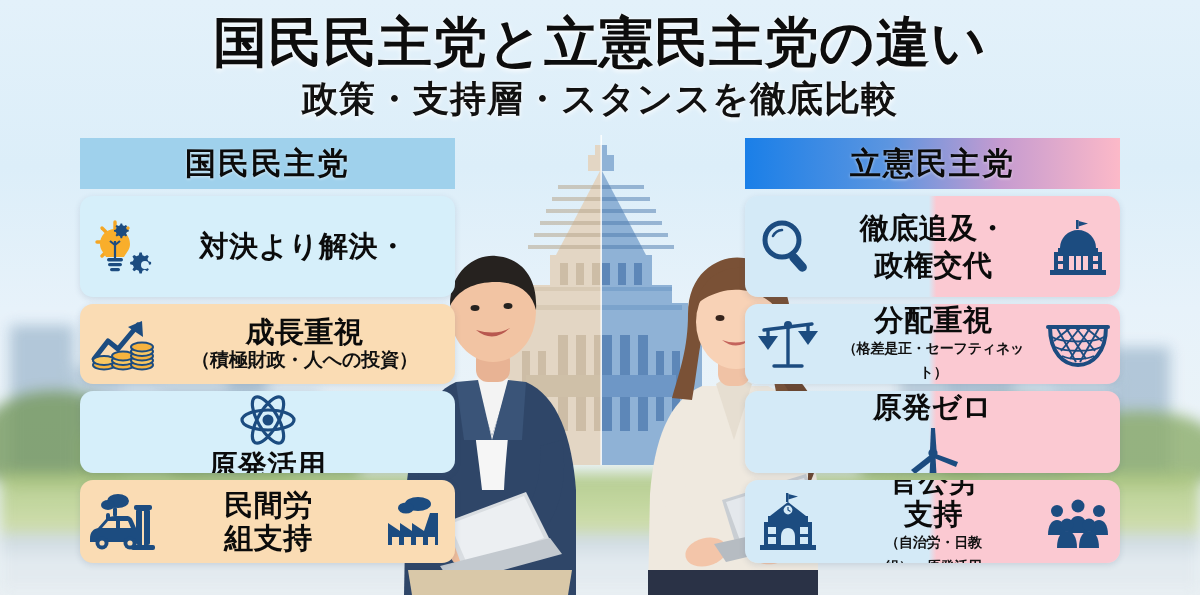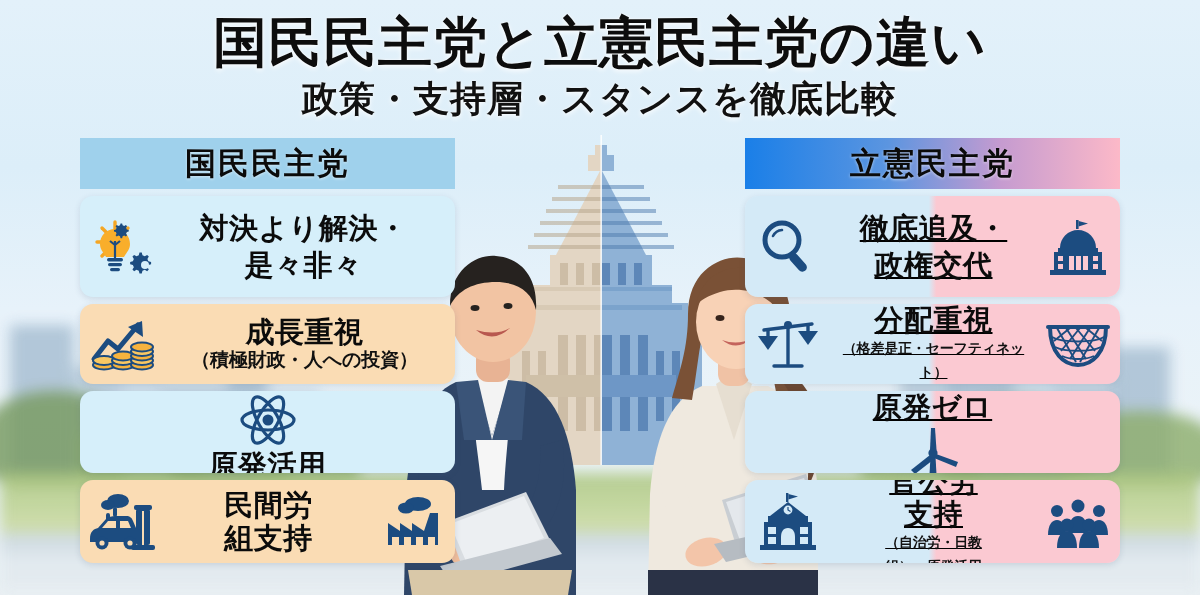--- a/index.html
+++ b/index.html
@@ -73,21 +73,21 @@
     box-shadow:0 2px 6px rgba(60,90,120,.16);
     overflow:hidden;
   }
   .card.h-tall  { height:101px; }
   .card.h-mid   { height:80px; }
   .card.h-std   { height:82px;flex-direction:column; }
   .card.h-base  { height:83px;gap:48px; }
 
   .card.blue  { background:#d6effa; }
   .card.peach { background:#fadcb4; }
-  .card.split { background:linear-gradient(90deg,#d4eaf7 0%, #d4eaf7 49%, #fbc9d2 51%, #fbc9d2 100%);text-decoration:underline; }
+  .card.split { background:linear-gradient(90deg,#d4eaf7 0%, #d4eaf7 49%, #fbc9d2 51%, #fbc9d2 100%); }
 
   .card-ico { flex:0 0 auto; display:flex; align-items:center; justify-content:center; }
   .card-ico.l { width:86px; }
   .card-ico.r { width:84px; }
   .card-ico svg { display:block; }
 
   .card-text { flex:1 1 auto; text-align:center; padding:0 2px; }
   .card-title {
     font-size:29px; font-weight:bold; color:#0b0b0b; line-height:33px; letter-spacing:.5px;
   }
@@ -296,21 +296,20 @@
             <g fill="#1c4c80">
               <path d="M46 20 l2.6 0 .8 3.1 2.6 1.1 2.7-1.6 1.9 1.9 -1.6 2.7 1.1 2.6 3.1 .8 0 2.6 -3.1 .8 -1.1 2.6 1.6 2.7 -1.9 1.9 -2.7-1.6 -2.6 1.1 -.8 3.1 -2.6 0 -.8-3.1 -2.6-1.1 -2.7 1.6 -1.9-1.9 1.6-2.7 -1.1-2.6 -3.1-.8 0-2.6 3.1-.8 1.1-2.6 -1.6-2.7 1.9-1.9 2.7 1.6 2.6-1.1 Z" transform="translate(1,-4) scale(.62)"></path>
               <circle cx="51.5" cy="28" r="2.6" fill="#d6effa"></circle>
               <path d="M46 20 l2.6 0 .8 3.1 2.6 1.1 2.7-1.6 1.9 1.9 -1.6 2.7 1.1 2.6 3.1 .8 0 2.6 -3.1 .8 -1.1 2.6 1.6 2.7 -1.9 1.9 -2.7-1.6 -2.6 1.1 -.8 3.1 -2.6 0 -.8-3.1 -2.6-1.1 -2.7 1.6 -1.9-1.9 1.6-2.7 -1.1-2.6 -3.1-.8 0-2.6 3.1-.8 1.1-2.6 -1.6-2.7 1.9-1.9 2.7 1.6 2.6-1.1 Z" transform="translate(8,20) scale(.88)"></path>
               <circle cx="54" cy="50" r="4" fill="#d6effa"></circle>
             </g>
           </svg>
         </div>
         <div class="card-text">
           <div class="card-title two">対決より解決・</div>
-          <div class="card-title two">是々非々</div>
         </div>
         <div class="ico-spacer" style="width:14px;"></div>
       </div>
 
       <div class="card peach h-mid">
         <div class="card-ico l">
           <svg width="66" height="58" viewBox="0 0 66 58">
             <path d="M4 44 L18 26 L28 34 L48 10" stroke="#1c4c80" stroke-width="5" fill="none" stroke-linejoin="round" stroke-linecap="round"></path>
             <polygon points="52,6 53,22 38,12" fill="#1c4c80"></polygon>
             <g>

